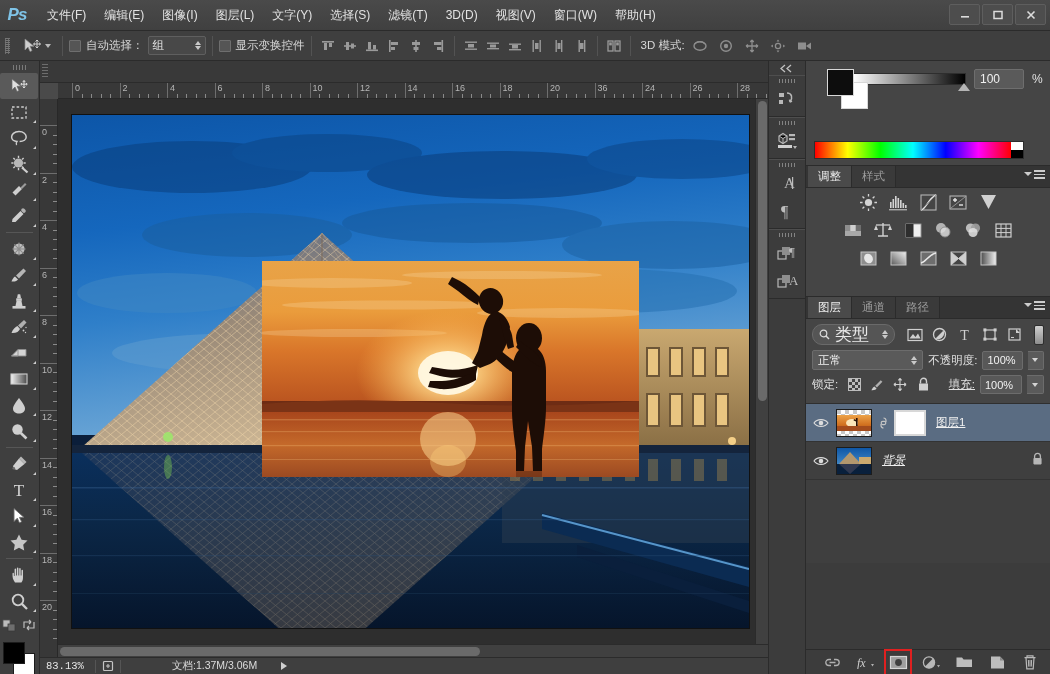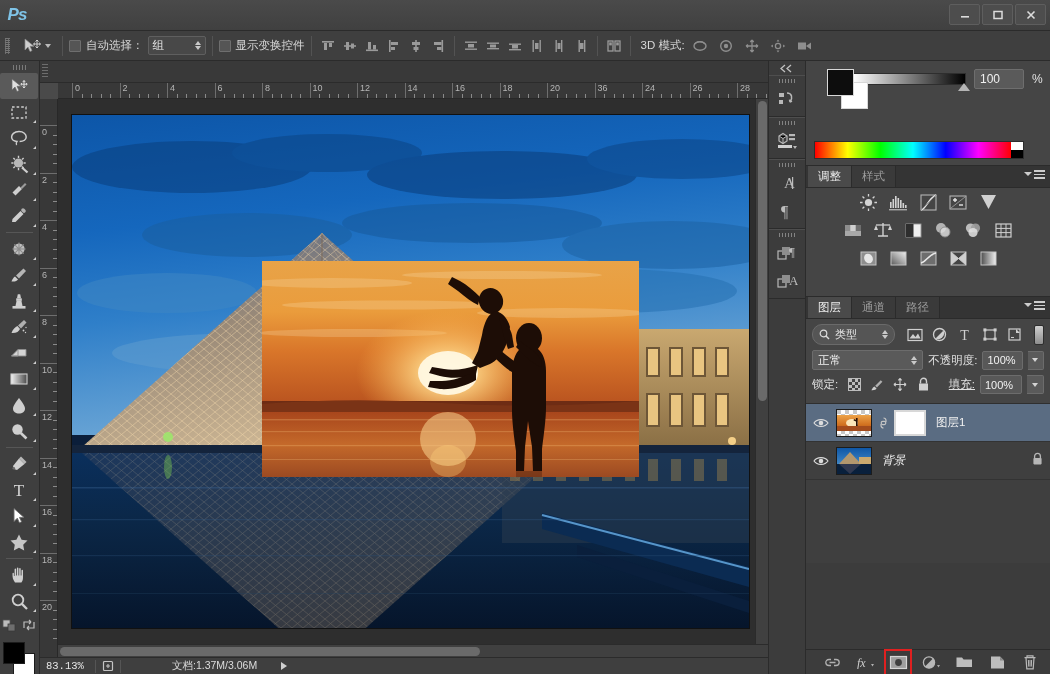--- a/index.html
+++ b/index.html
@@ -251,21 +251,21 @@
     width:26px;height:24px; display:flex;align-items:center;justify-content:center;
     cursor:pointer; border-radius:2px;
   }
 
   
   .layers-ctrl{ background:#454545; padding:5px 6px 4px 6px; }
   .lrow{ display:flex; align-items:center; gap:5px; margin-bottom:5px; }
   .filter-box{
     display:flex; align-items:center; gap:5px; height:21px; width:97px;
     background:#555; border:1px solid #6a6a6a; border-radius:10px; padding:0 6px;
-    font-size:11px; color:#e8e8e8;justify-content:space-between;
+    font-size:17px; color:#e8e8e8;justify-content:space-between;
   }
   .lficons{ display:flex; align-items:center; gap:8px; margin-left:6px; }
   .lfic{ width:17px;height:18px;display:flex;align-items:center;justify-content:center;cursor:pointer; }
   .lftoggle{ width:11px;height:20px;margin-left:6px;
     background:linear-gradient(#cfcfcf,#8d8d8d); border:1px solid #2e2e2e;border-radius:2px; }
   .blendsel{
     display:flex; align-items:center; justify-content:space-between;
     width:116px; height:20px; background:#5a5a5a; border:1px solid #6c6c6c;
     border-radius:2px; padding:0 5px; font-size:11.5px; color:#f0f0f0;
   }
@@ -283,41 +283,54 @@
   .lockic{ width:14px;height:15px;display:flex;align-items:center;justify-content:center;cursor:pointer;}
 
   .layerlist{ background:#3f3f3f; height:160px; border-top:1px solid #2f2f2f; }
   .layeritem{
     display:flex; align-items:center; height:38px; gap:6px; padding:0 6px;
     border-bottom:1px solid #333; cursor:pointer;
   }
   .layeritem.selected{ background:#5a6c82; }
   .eye{ width:18px;height:18px;display:flex;align-items:center;justify-content:center;}
   .thumb{ width:36px;height:28px;border:1px solid #1c1c1c; position:relative; overflow:hidden; }
-  .lname{ font-size:11.5px; color:#f0f0f0; margin-left:4px; white-space:nowrap; }
+  .lname{ font-size:11.5px; color:#f0f0f0; margin-left:4px; white-space:nowrap;text-decoration:underline; }
   .lname.italic{ font-style:italic; }
   .masklink{ width:10px; display:flex;align-items:center;justify-content:center; }
   .maskthumb{ width:32px;height:26px;background:#ffffff;border:2px solid #d8d8d8; }
   .locksm{ margin-left:auto; }
 
   .layerfooter{
     position:absolute; left:0; bottom:0; width:244px; height:25px;
     background:#3c3c3c; border-top:1px solid #2b2b2b;
     display:flex; align-items:center; justify-content:flex-end; gap:13px; padding-right:10px;
   }
   .lfbtn{ width:20px;height:19px;display:flex;align-items:center;justify-content:center;cursor:pointer;position:relative;}
   .hl-red{ outline:2px solid #e02020; outline-offset:2px; }
 </style>
 </head>
 <body>
 
 <div id="app">
 
   <div class="titlebar">
     <div class="ps-logo">Ps</div>
+    <div class="menubar">
+      <div class="menu-item">文件(F)</div>
+      <div class="menu-item">编辑(E)</div>
+      <div class="menu-item">图像(I)</div>
+      <div class="menu-item">图层(L)</div>
+      <div class="menu-item">文字(Y)</div>
+      <div class="menu-item">选择(S)</div>
+      <div class="menu-item">滤镜(T)</div>
+      <div class="menu-item">3D(D)</div>
+      <div class="menu-item">视图(V)</div>
+      <div class="menu-item">窗口(W)</div>
+      <div class="menu-item">帮助(H)</div>
+    </div>
     <div class="winbtns">
       <div class="winbtn">
         <svg width="12" height="10" viewBox="0 0 12 10">
             <rect x="2" y="6" width="8" height="1.6" fill="#dcdcdc"></rect>
           </svg>
       </div>
       <div class="winbtn">
         <svg width="12" height="10" viewBox="0 0 12 10">
             <rect x="2" y="1.5" width="8" height="7" fill="none" stroke="#dcdcdc" stroke-width="1.5"></rect>
           </svg>

